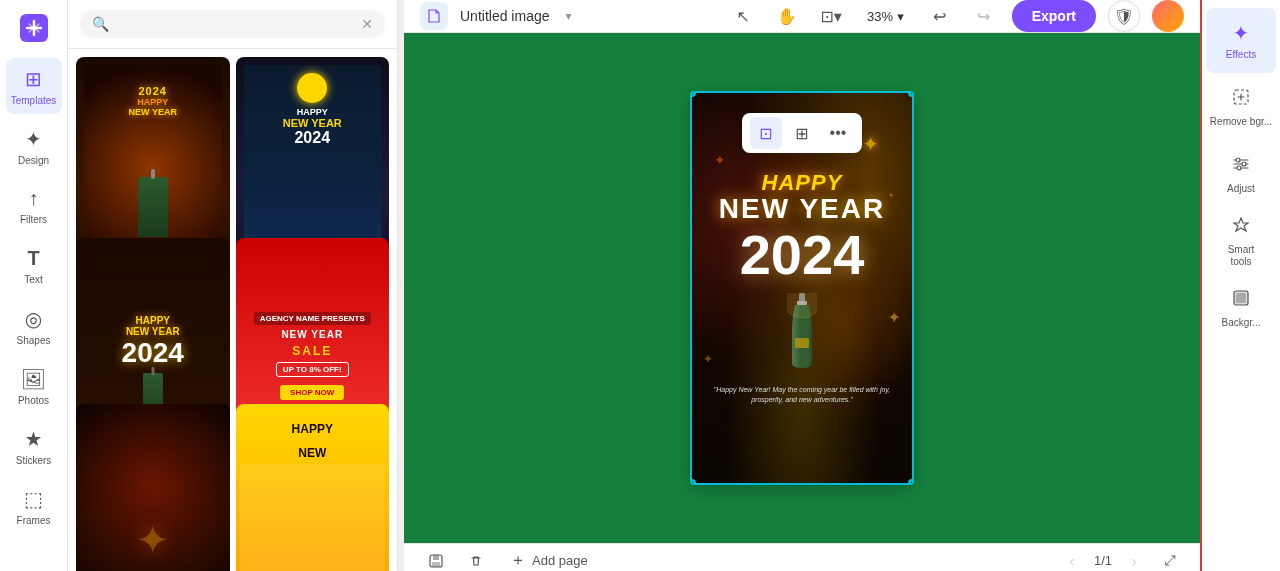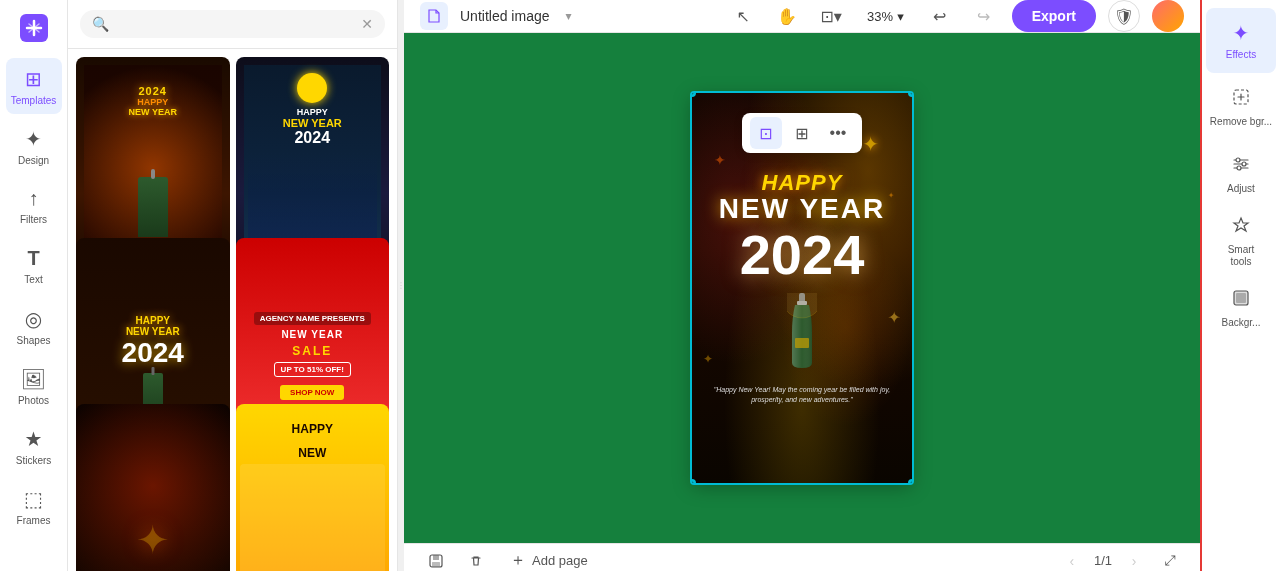--- a/index.html
+++ b/index.html
@@ -587,21 +587,21 @@
         </div>
         <div style="color:#aaa;font-size:5px;text-align:center;margin-top:6px;padding:0 4px;">"Happy New Year! May..."</div>
       </div>
     </div>
 
     <div class="template-card" style="background:linear-gradient(180deg,#cc0000 0%,#ff4444 100%);">
       <div style="width:100%;height:100%;display:flex;flex-direction:column;align-items:center;justify-content:center;padding:6px 4px;gap:4px;">
         <div style="color:#fff;font-size:8px;font-weight:bold;background:rgba(0,0,0,0.3);padding:2px 6px;border-radius:3px;">AGENCY NAME PRESENTS</div>
         <div style="color:#fff;font-size:10px;font-weight:900;letter-spacing:1px;">NEW YEAR</div>
         <div style="color:#ffd700;font-size:12px;font-weight:900;letter-spacing:2px;">SALE</div>
-        <div style="color:#fff;font-size:8px;font-weight:bold;border:1px solid #fff;padding:2px 6px;border-radius:3px;">UP TO 51% OFF!</div>
+        <div style="color:#fff;font-size:8px;font-weight:bold;border:1px solid #fff;padding:2px 6px;border-radius:3px;">UP TO 8% OFF!</div>
         <div style="color:#fff;font-size:8px;background:#ffd700;color:#cc0000;padding:3px 10px;border-radius:3px;font-weight:bold;margin-top:4px;">SHOP NOW</div>
         <div style="width:50px;height:30px;background:rgba(255,255,255,0.2);border-radius:4px;margin-top:4px;"></div>
       </div>
     </div>
 
     <div class="template-card" style="background:radial-gradient(circle at 50% 30%,rgba(255,50,0,0.4),transparent 60%),linear-gradient(180deg,#000 0%,#1a0800 100%);">
       <div style="width:100%;height:100%;display:flex;align-items:center;justify-content:center;">
         <div style="color:rgba(255,200,0,0.3);font-size:40px;text-shadow:0 0 20px rgba(255,100,0,0.5);">✦</div>
       </div>
     </div>

